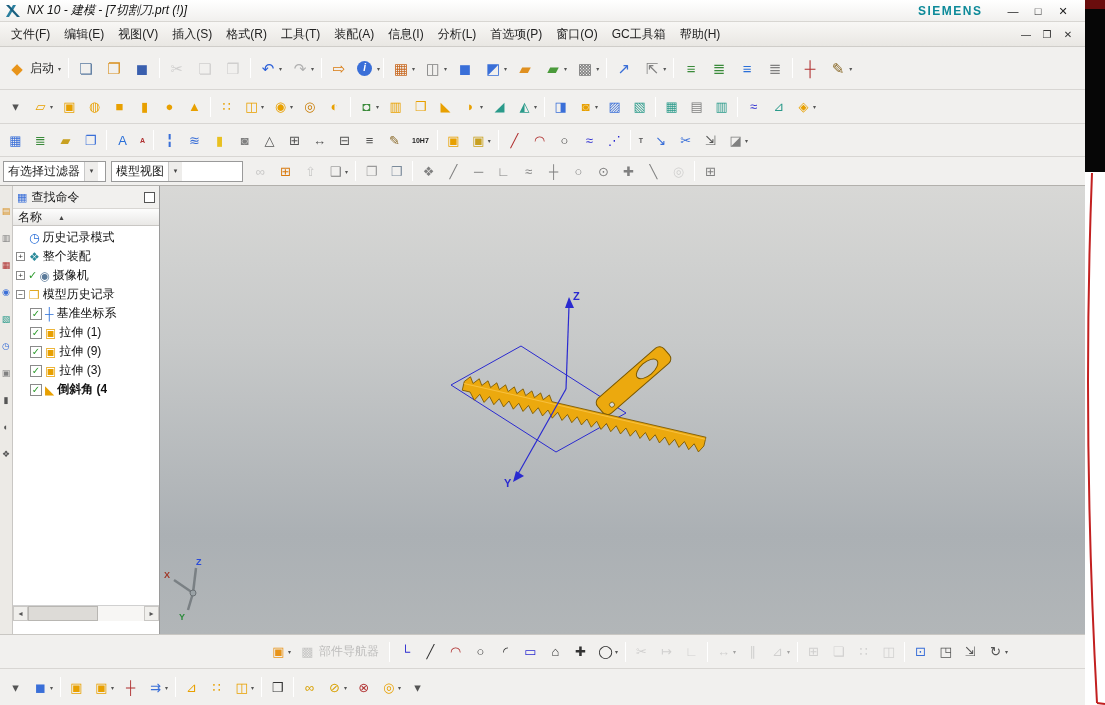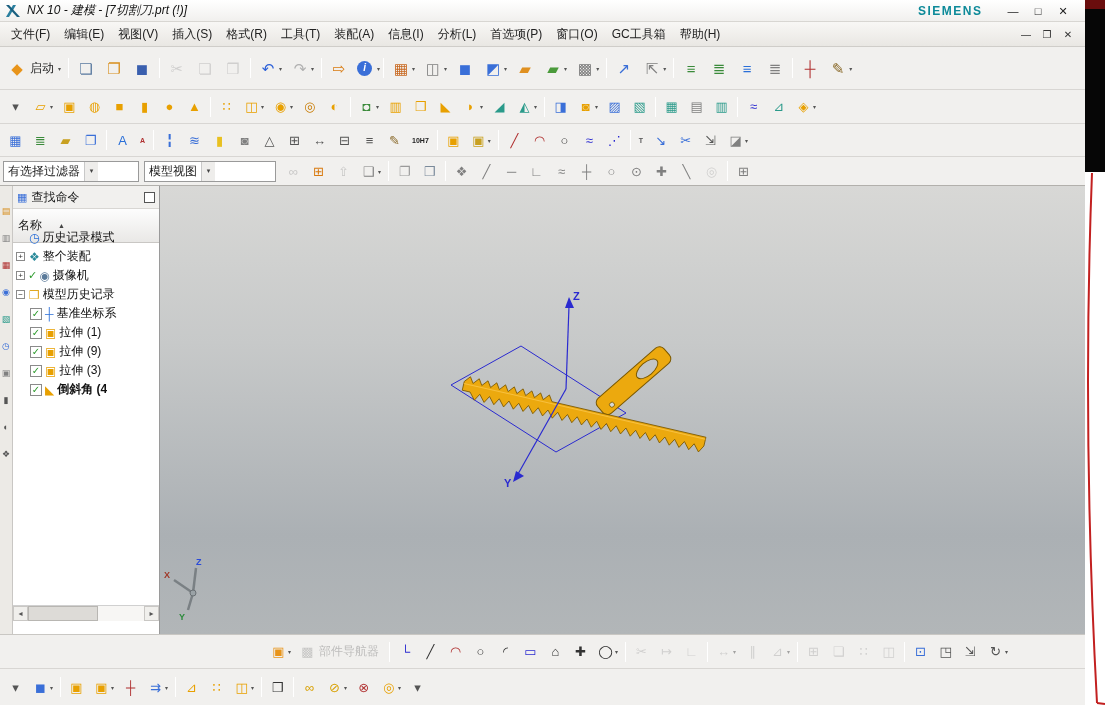--- a/index.html
+++ b/index.html
@@ -58,38 +58,38 @@
 .mag{position:relative;width:13px;height:13px;flex:none;}
 .mag::before{content:"";position:absolute;left:1px;top:1px;width:7px;height:7px;border:1.5px solid #666;border-radius:50%;}
 .mag::after{content:"";position:absolute;left:9px;top:9px;width:4px;height:1.5px;background:#666;transform:rotate(45deg);}
 
 
 .dropdown{display:inline-flex;align-items:center;height:21px;background:#fff;
   border:1px solid #9a9a9a;margin-right:5px;overflow:hidden;flex:none;}
 .dropdown .val{padding:0 4px;white-space:nowrap;overflow:hidden;font-size:12px;}
 .dropdown .da{width:14px;height:100%;display:flex;align-items:center;justify-content:center;
   font-size:7px;color:#444;border-left:1px solid #c8c8c8;background:#eeedeb;}
-.dd1{width:136px;}
+.dd1{width:103px;}
 .dd2{width:132px;}
 
 
 .lstrip{position:absolute;left:0;top:186px;width:13px;height:448px;background:#eceae6;
   border-right:1px solid #c9c7c4;display:flex;flex-direction:column;align-items:center;
   padding-top:18px;gap:13px;}
 .lstrip .tb-btn{height:14px;padding:0;margin:0;}
 .lstrip .g{width:11px;font-size:9px;}
 
 
 .navigator{position:absolute;left:13px;top:186px;width:147px;height:448px;background:#fff;
   border-right:1px solid #9a9a9a;overflow:hidden;}
 .nav-head{height:23px;display:flex;align-items:center;background:#f1f0ee;
   border-bottom:1px solid #d8d6d3;padding:0 4px;font-size:12px;}
 .nic{color:#3a6fd8;margin-right:4px;font-size:11px;}
 .float-btn{margin-left:auto;width:11px;height:11px;border:1px solid #555;background:#fff;flex:none;}
-.nav-col{height:34px;background:linear-gradient(#fdfdfd,#e9e8e6);border-bottom:1px solid #c9c7c4;
+.nav-col{height:17px;background:linear-gradient(#fdfdfd,#e9e8e6);border-bottom:1px solid #c9c7c4;
   display:flex;align-items:center;padding:0 5px;font-size:12px;gap:8px;}
 .sort{margin-left:8px;font-size:7px;color:#444;}
 .tree{position:absolute;top:42px;left:0;right:0;bottom:30px;overflow:hidden;}
 .trow{height:19px;display:flex;align-items:center;white-space:nowrap;font-size:12px;color:#111;}
 .trow.bold{font-weight:bold;}
 .pfx{width:9px;height:9px;border:1px solid #8a8a8a;background:#fff;font-size:8px;line-height:7px;
   text-align:center;color:#333;margin-right:3px;flex:none;}
 .pfx.none{border:none;background:none;}
 .chk{width:12px;height:12px;border:1px solid #8a8a8a;background:#fff;color:#2a9a2a;font-size:10px;
   line-height:10px;text-align:center;margin-right:2px;flex:none;}

